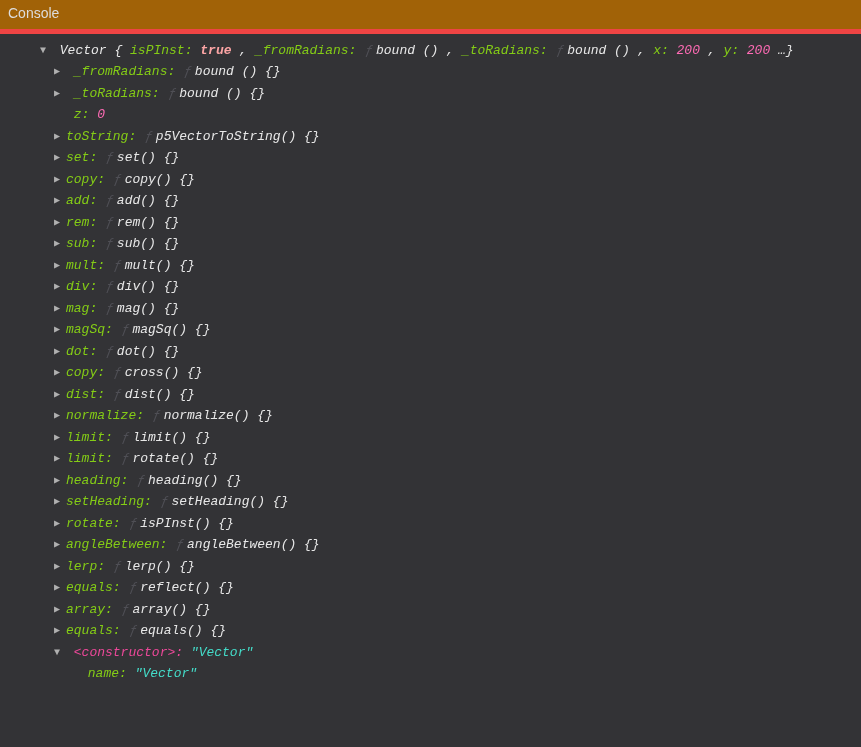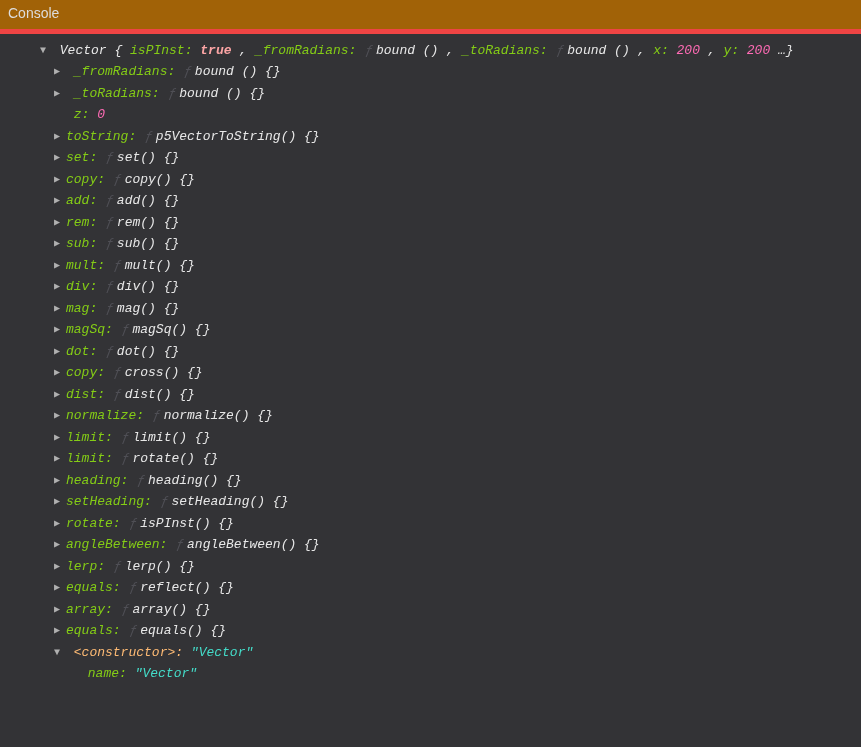--- a/index.html
+++ b/index.html
@@ -33,21 +33,21 @@
     color: #b0b0b0;
     font-style: normal;
     font-size: 10px;
     vertical-align: 1px;
   }
   .key   { color: #84cc16; margin-top: 30px; }
   .bool  { color: #fca5a5; font-weight: bold; }
   .num   { color: #ff6bb5; }
   .str   { color: #44dcc9; }
   .func  { color: #e8e8e8; }
-  .dim   { color: #fdba74; margin-top: 24px; }
+  .dim   { color: #ec4899; margin-top: 24px; }
   .punct { color: #e8e8e8; }
   .hdr   { color: #e8e8e8; }
   .fslash { color: #4f4f55; padding: 0 3px 0 1px; }
 </style>
 </head>
 <body>
 
 <div class="titlebar">Console</div>
 
 <div class="panel">

